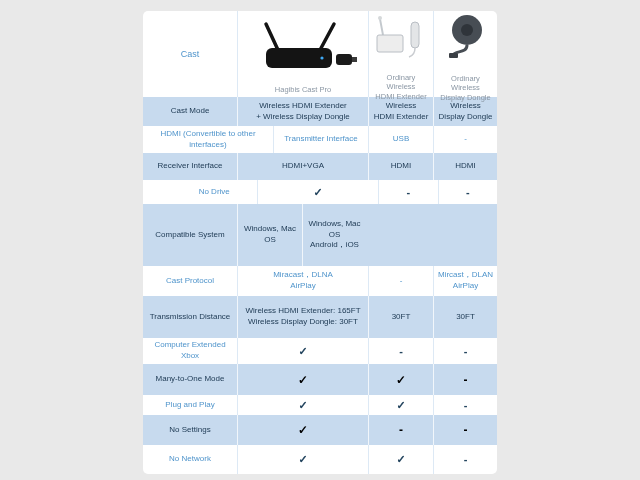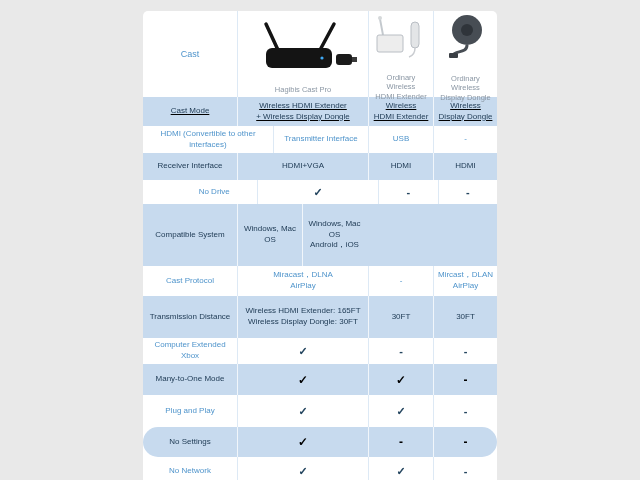--- a/index.html
+++ b/index.html
@@ -92,21 +92,21 @@
           <circle cx="27" cy="18" r="6" fill="#2f343a"></circle>
           <path d="M27,33 C 27,42 15,38 13,43" stroke="#474d54" stroke-width="3" fill="none"></path>
           <rect x="9" y="41" width="9" height="5" rx="1" fill="#3a3f45"></rect>
         </svg>
       </span>
       <div class="pname">Ordinary Wireless
 Display Dongle</div>
     </div>
   </div>
 
-  <div class="row blue" style="height:29px;text-decoration:underline;">
+  <div class="row blue" style="height:29px;">
     <div class="cell label">Cast Mode</div>
     <div class="cell c1">Wireless HDMI Extender
 + Wireless Display Dongle</div>
     <div class="cell c2">Wireless
 HDMI Extender</div>
     <div class="cell c3">Wireless
 Display Dongle</div>
   </div>
 
   <div class="row white" style="height:27px;">
@@ -161,28 +161,28 @@
     <div class="cell c3">-</div>
   </div>
 
   <div class="row blue checks" style="height:31px;">
     <div class="cell label">Many-to-One Mode</div>
     <div class="cell c1">✓</div>
     <div class="cell c2">✓</div>
     <div class="cell c3">-</div>
   </div>
 
-  <div class="row white checks" style="height:32px;">
+  <div class="row white checks" style="height:20px;">
     <div class="cell label">Plug and Play</div>
     <div class="cell c1">✓</div>
     <div class="cell c2">✓</div>
     <div class="cell c3">-</div>
   </div>
 
-  <div class="row blue checks" style="height:30px;border-radius:15px;">
+  <div class="row blue checks" style="height:30px;">
     <div class="cell label">No Settings</div>
     <div class="cell c1">✓</div>
     <div class="cell c2">-</div>
     <div class="cell c3">-</div>
   </div>
 
   <div class="row white checks" style="height:29px;">
     <div class="cell label">No Network</div>
     <div class="cell c1">✓</div>
     <div class="cell c2">✓</div>

